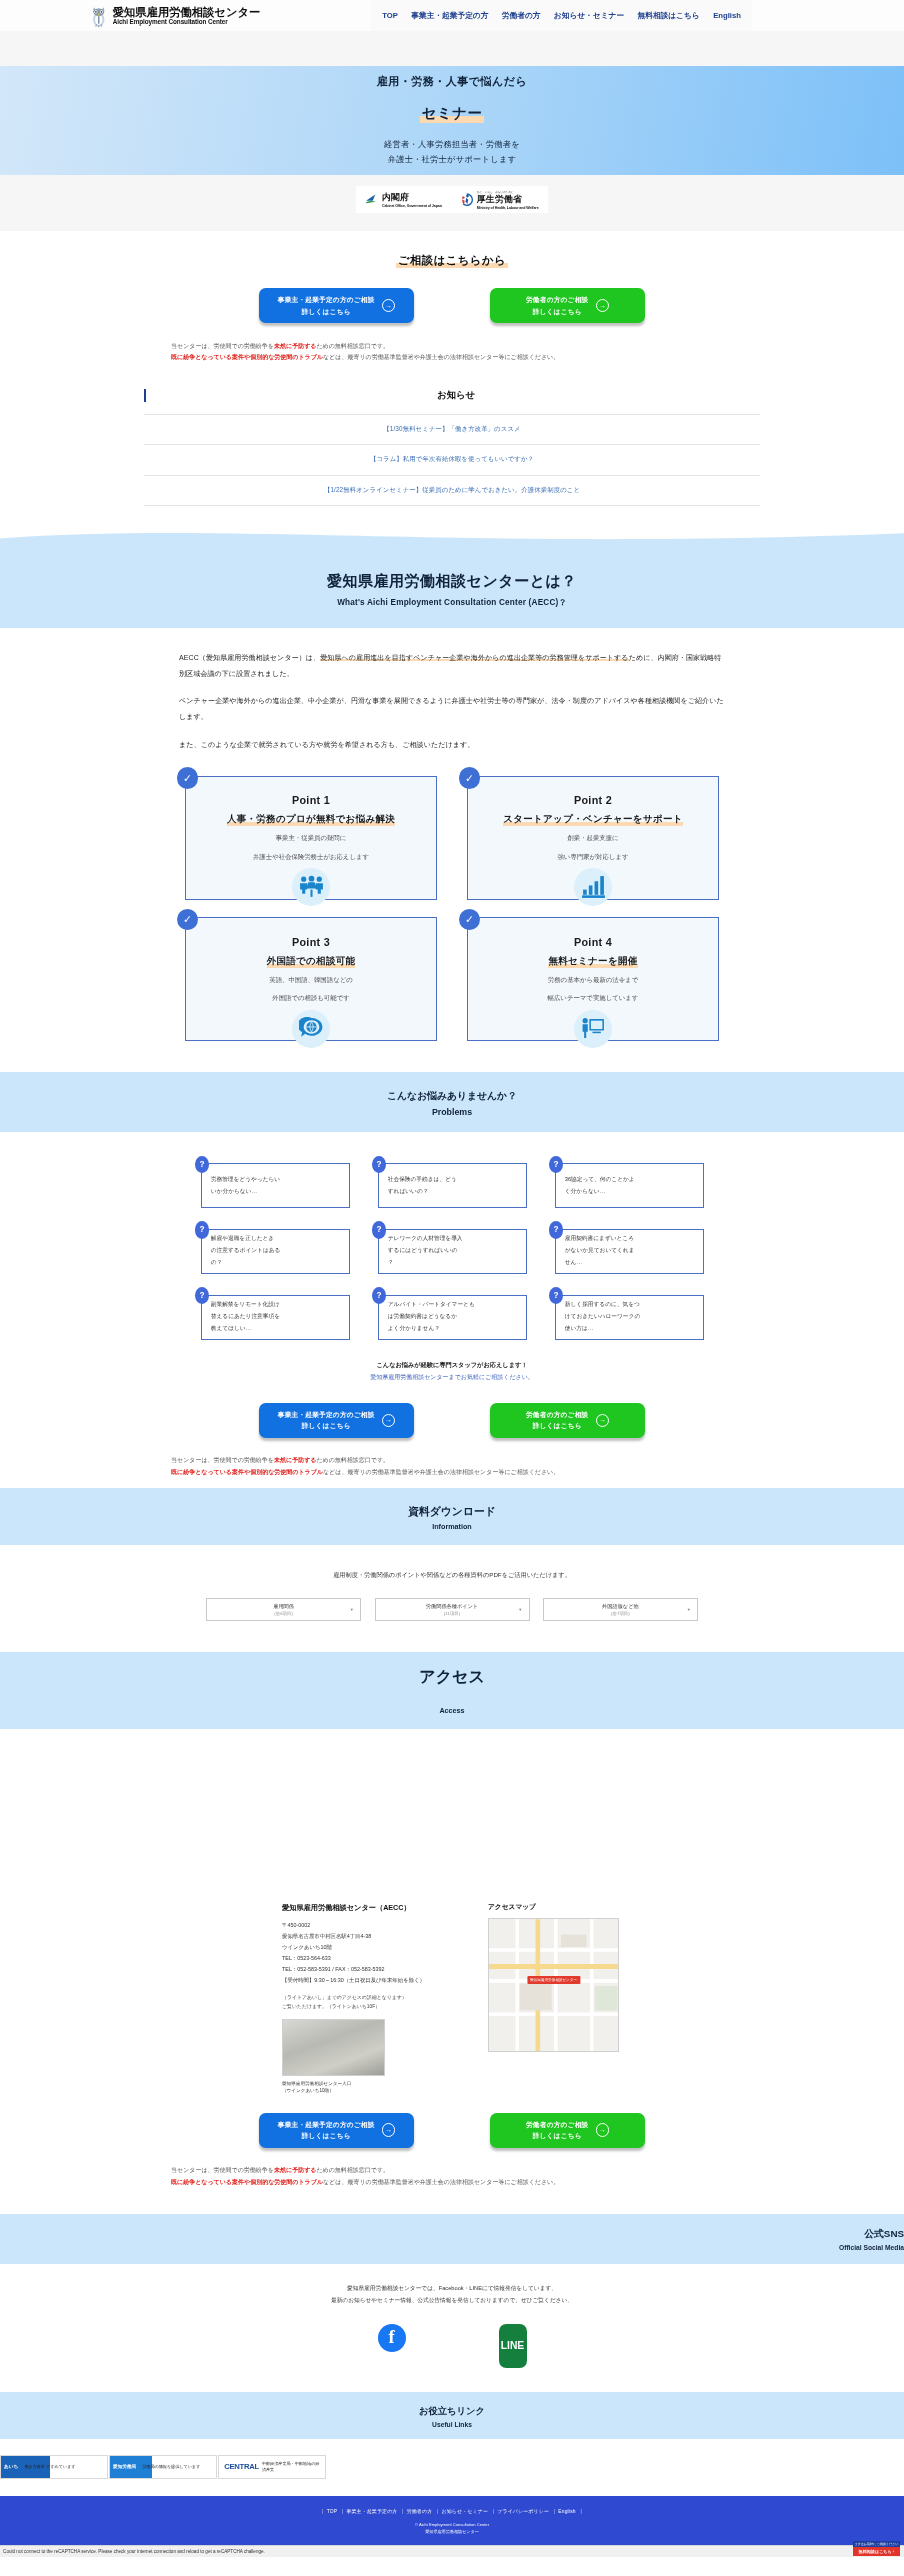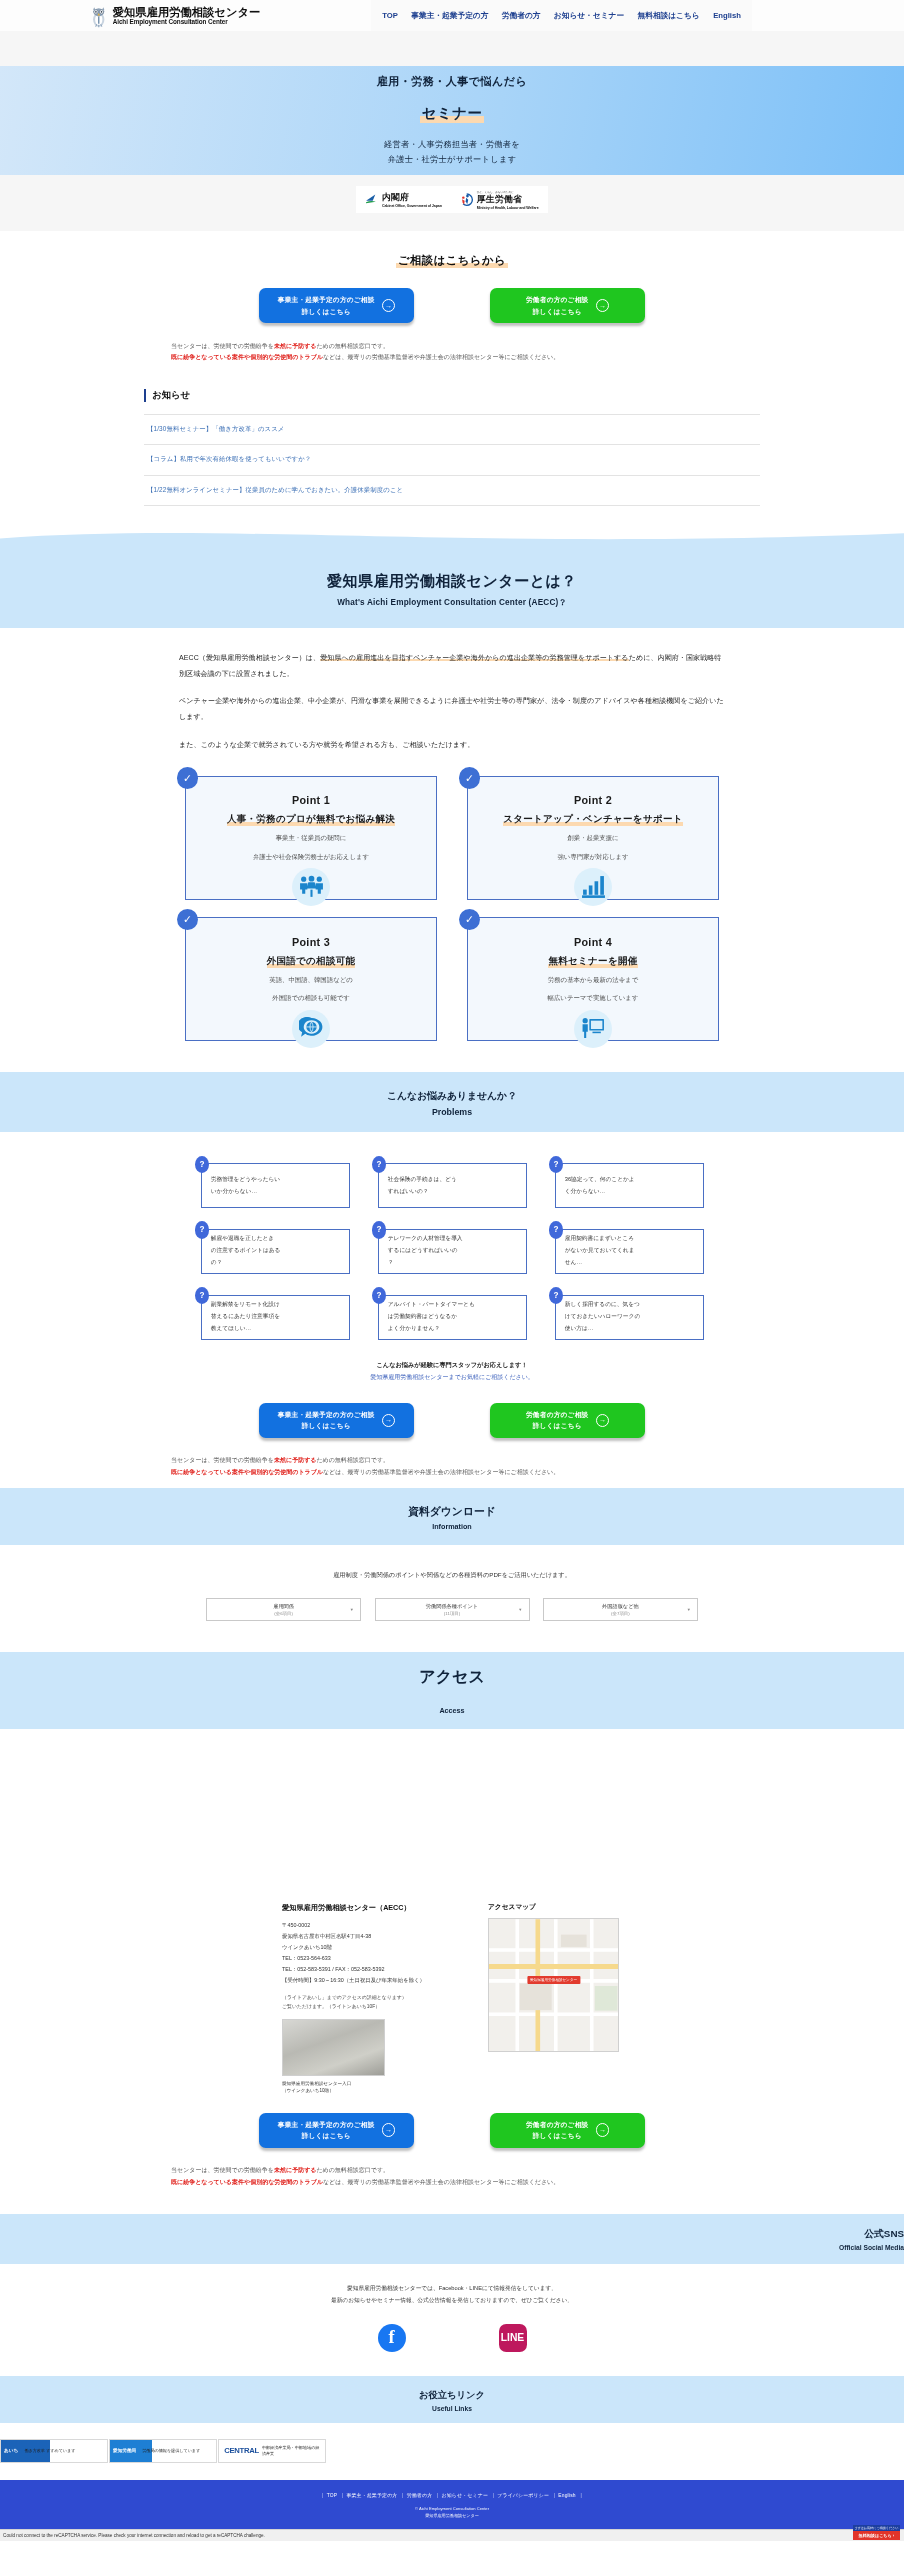--- a/index.html
+++ b/index.html
@@ -162,21 +162,21 @@
     margin-top: 17.5px;
     font-size: 6px;
     line-height: 1.9;
     color: #555;
     text-align: left;
     padding-left: 27px;
   }
   .cta-note .red { color: #e0201b; font-weight: bold; }
 
   
-  .news { background: #fff; padding: 15.5px 0 20.6px; }
+  .news { background: #fff; padding: 15.5px 0 20.6px; text-align: center; }
   .news-head {
     border-left: 2.1px solid #1d3f8f;
     padding-left: 6.2px;
     font-size: 9.3px;
     font-weight: bold;
     color: #111;
     margin-bottom: 11.3px;
   }
   .news-list { border-top: 0.5px solid #e3e3e3; }
   .news-item {
@@ -355,21 +355,21 @@
   .sns-body { background: #fff; padding: 19.6px 0 24px; text-align: center; }
   .sns-lead { font-size: 5.7px; color: #333; line-height: 2; }
   .sns-icons { display: flex; justify-content: center; gap: 93px; margin-top: 17.5px; }
   .sns-fb {
     width: 28px; height: 28px; border-radius: 50%; background: #1877f2;
     color:#fff; display:flex; align-items:center; justify-content:center;
     font-size: 18.5px; font-weight: bold; font-family:"Liberation Serif", serif;
     cursor:pointer;
   }
   .sns-line {
-    width: 28px; height: 28px; border-radius: 7.2px; background: #be185d;
+    width: 28px; height: 44px; border-radius: 7.2px; background: #15803d;
     color:#fff; display:flex; align-items:center; justify-content:center;
     font-size: 10.3px; font-weight: bold; cursor:pointer;
   }
 
   
   .lk-band { background: #cbe6fa; padding: 13.4px 0 11.3px; text-align: center; }
   .lk-band .jp { font-size: 9.3px; font-weight: bold; color: #10233b; }
   .lk-band .en { font-size: 6.7px; font-weight: bold; color: #10233b; margin-top: 3.1px; }
   .lk-body { background: #fff; padding: 15.5px 0 17.5px; }
   .lk-row { display: flex; gap: 1px; }

